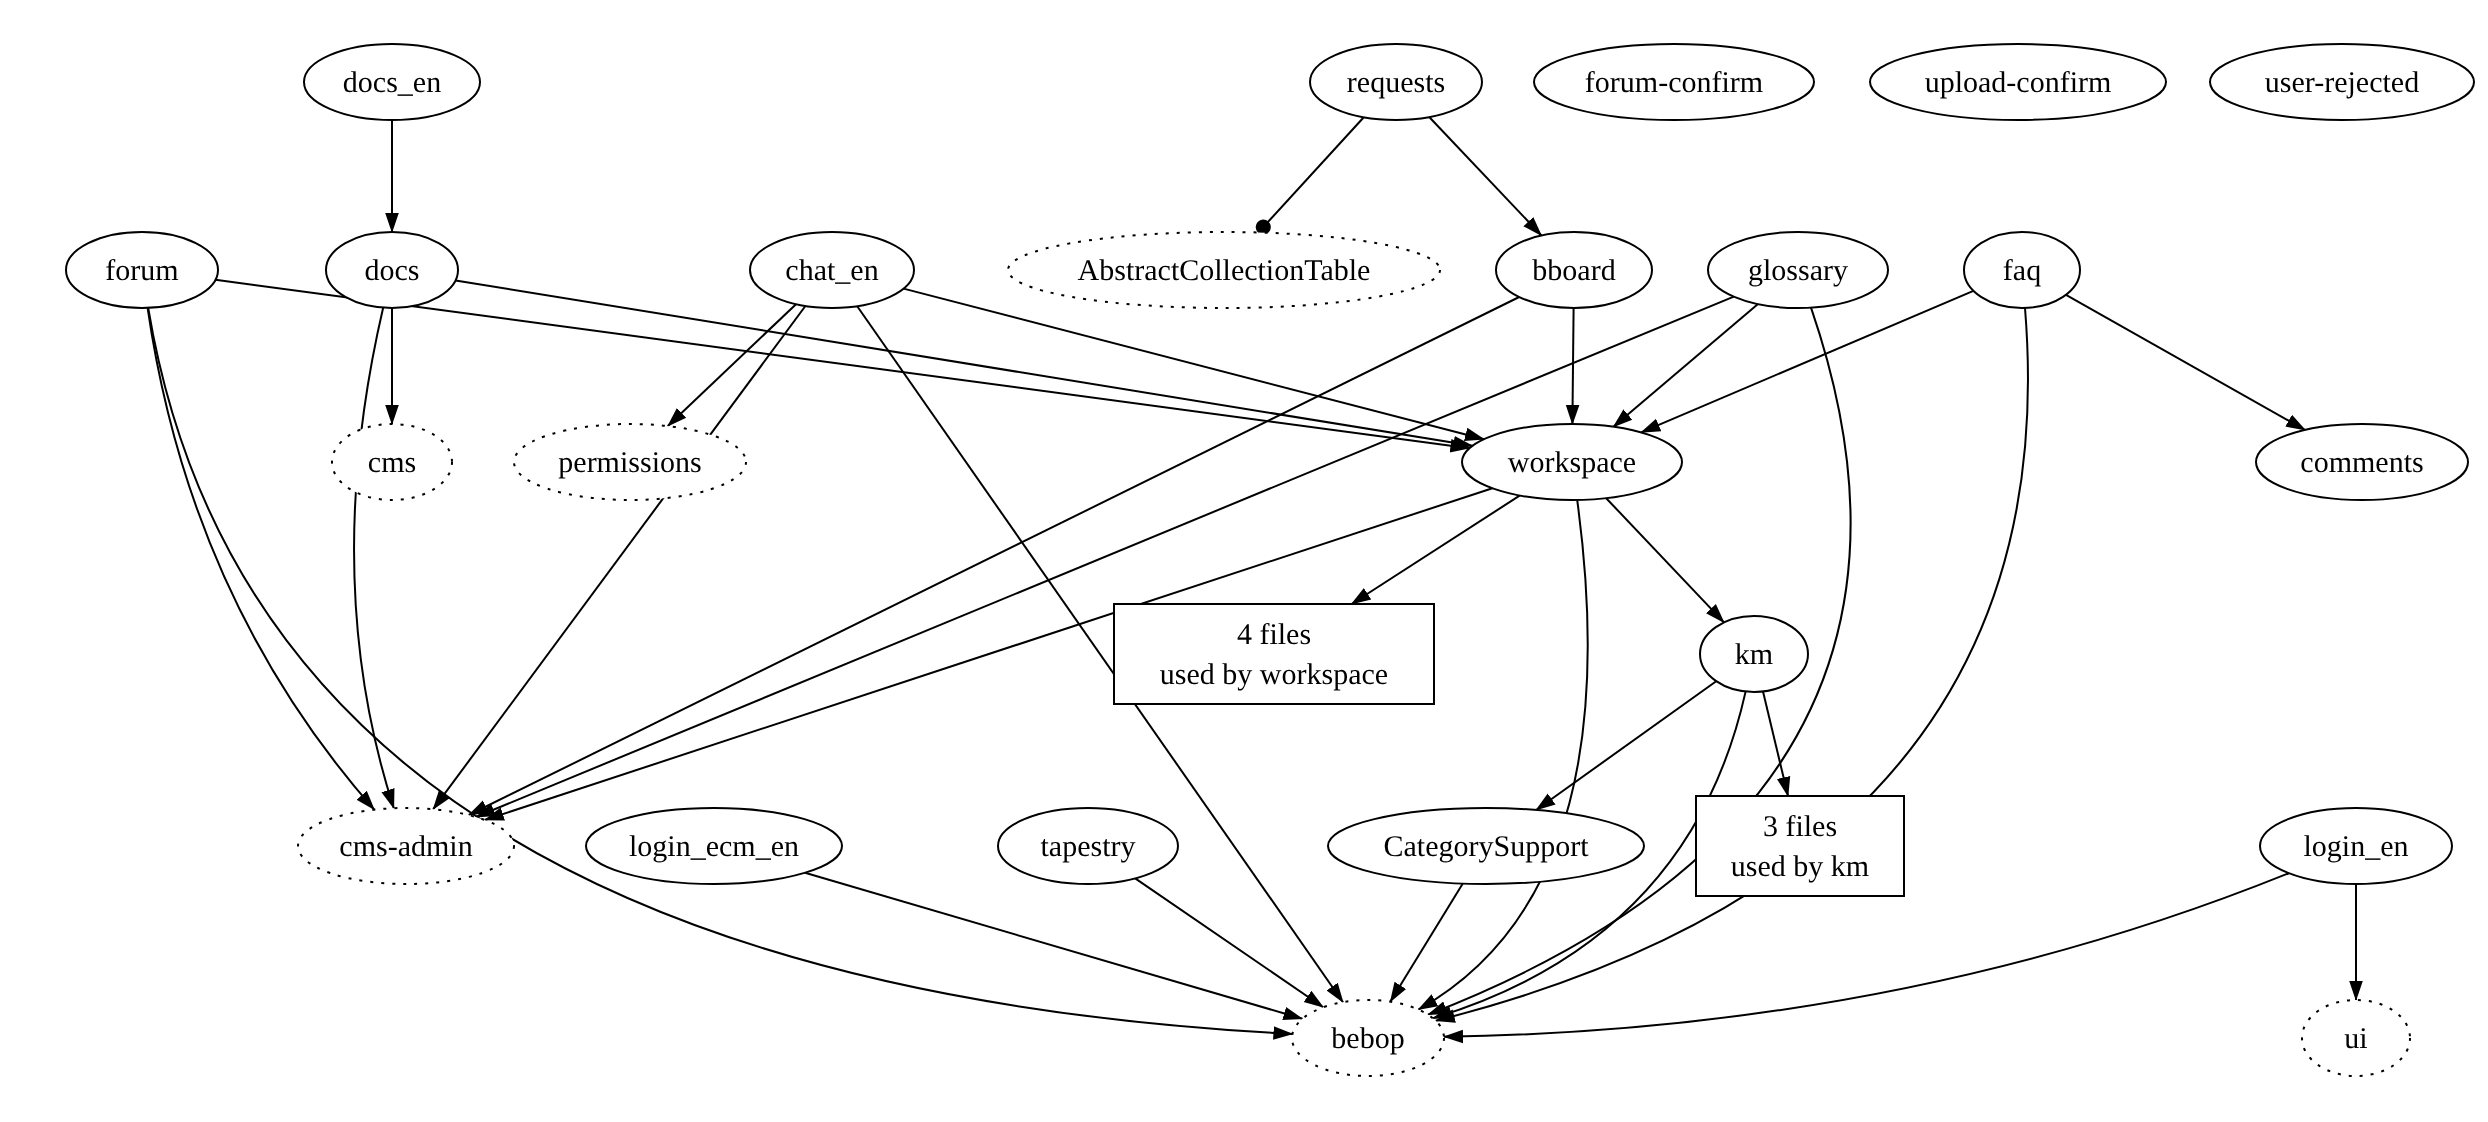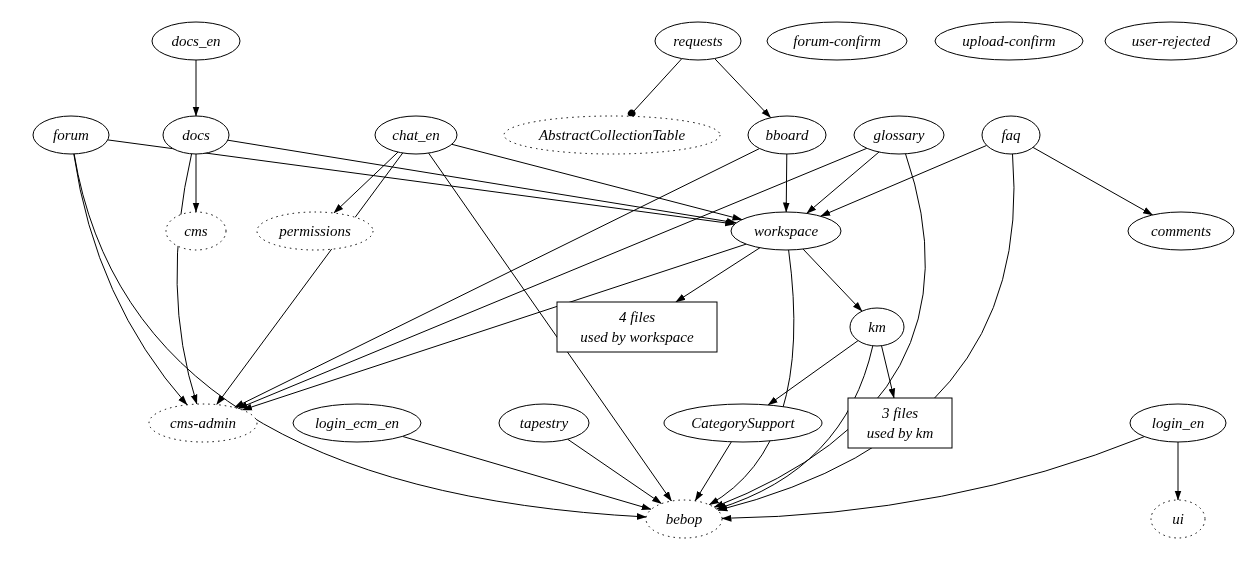--- a/index.html
+++ b/index.html
@@ -6,21 +6,20 @@
     margin: 0;
     padding: 0;
     background: #ffffff;
   }
   .canvas-wrap {
     position: relative;
     width: 1244px;
     height: 561px;
     background: #0ea5e9;
     overflow: hidden;
-    font-style: italic;
   }
   svg {
     display: block;
     font-family: "Liberation Serif", "DejaVu Serif", serif;
   }
   svg text {
     font-family: "Liberation Serif", "DejaVu Serif", serif;
     font-size: 15px;
     fill: #000000;
   }

